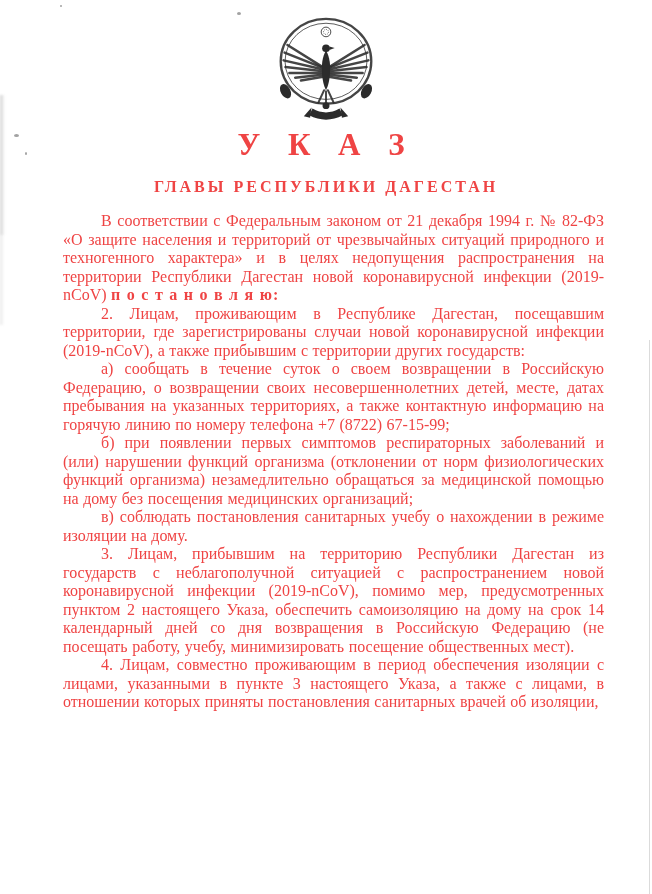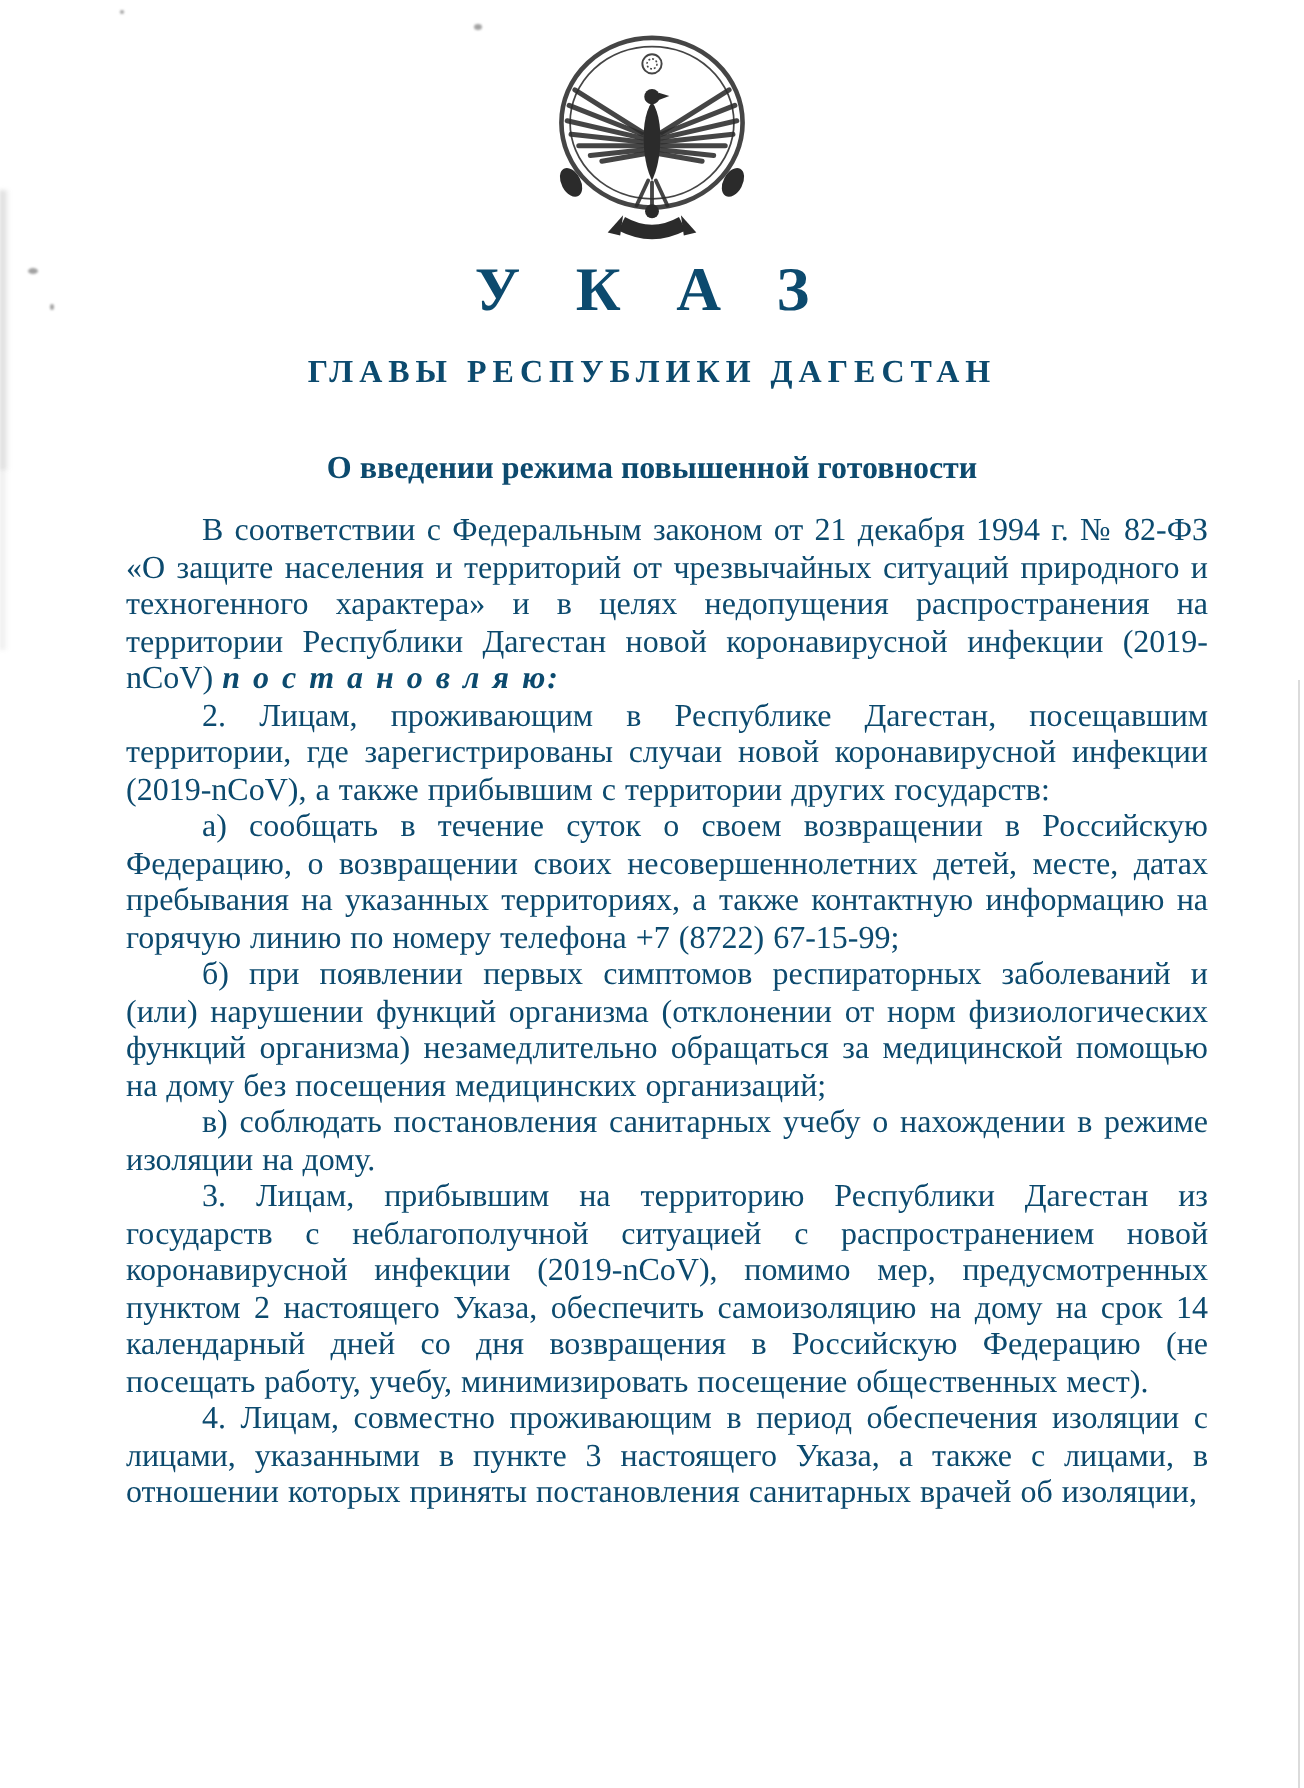--- a/index.html
+++ b/index.html
@@ -8,21 +8,21 @@
     padding: 0;
     background: #ffffff;
   }
   .page {
     position: relative;
     width: 652px;
     height: 894px;
     background: #ffffff;
     overflow: hidden;
     font-family: "Liberation Serif", "DejaVu Serif", serif;
-    color: #0c4a6e;
+    color: #ef4444;
   }
   
   .emblem {
     width: 106px;
     height: 108px;
     margin: 16px auto 0 auto;
   }
   .emblem svg { display: block; width: 106px; height: 108px; }
   
   .doc-title {
@@ -59,21 +59,20 @@
     margin: 0;
     font-size: 16px;
     line-height: 18.5px;
     text-align: justify;
     text-indent: 38px;
     word-spacing: 0.5px;
   }
   .decree-word {
     font-weight: 700;
     letter-spacing: 1px;
-    font-style: italic;
   }
   
   .artifact { position: absolute; pointer-events: none; }
   .streak-left {
     left: 0; top: 95px; width: 5px; height: 140px;
     background: linear-gradient(to right, rgba(90,90,90,0.28), rgba(255,255,255,0));
     filter: blur(1px);
   }
   .streak-left2 {
     left: 0; top: 235px; width: 4px; height: 90px;
@@ -147,21 +146,20 @@
 
       <circle cx="55" cy="93" r="3.6" fill="#2b2b2b" stroke="none"></circle>
       <path d="M41,96 q14,8 28,0 l3.5,7 q-17.5,9 -35,0 z" fill="#2b2b2b" stroke="none"></path>
       <path d="M40,95 l-8,9 6.5,1.5 z" fill="#2b2b2b" stroke="none"></path>
       <path d="M70,95 l8,9 -6.5,1.5 z" fill="#2b2b2b" stroke="none"></path>
     </svg>
   </div>
 
   <div class="doc-title">У К А З</div>
   <div class="doc-issuer">ГЛАВЫ РЕСПУБЛИКИ ДАГЕСТАН</div>
-  <div class="doc-subject">О введении режима повышенной готовности</div>
 
   <div class="doc-body">
     <p><span>В соответствии с Федеральным законом от 21 декабря 1994 г. № 82-ФЗ «О защите населения и территорий от чрезвычайных ситуаций природного и техногенного характера» и в целях недопущения распространения на территории Республики Дагестан новой коронавирусной инфекции (2019-nCoV) </span><span class="decree-word">п о с т а н о в л я ю:</span></p>
     <p>2. Лицам, проживающим в Республике Дагестан, посещавшим территории, где зарегистрированы случаи новой коронавирусной инфекции (2019-nCoV), а также прибывшим с территории других государств:</p>
     <p>а) сообщать в течение суток о своем возвращении в Российскую Федерацию, о возвращении своих несовершеннолетних детей, месте, датах пребывания на указанных территориях, а также контактную информацию на горячую линию по номеру телефона +7 (8722) 67-15-99;</p>
     <p>б) при появлении первых симптомов респираторных заболеваний  и (или) нарушении функций организма (отклонении от норм физиологических функций организма) незамедлительно обращаться за медицинской помощью на дому без посещения медицинских организаций;</p>
     <p>в) соблюдать постановления санитарных учебу о нахождении в режиме изоляции на дому.</p>
     <p>3. Лицам, прибывшим на территорию Республики Дагестан из государств с неблагополучной ситуацией с распространением новой коронавирусной инфекции (2019-nCoV), помимо мер, предусмотренных пунктом 2 настоящего Указа, обеспечить самоизоляцию на дому на срок 14 календарный дней со дня возвращения в Российскую Федерацию (не посещать работу, учебу, минимизировать посещение общественных мест).</p>
     <p>4. Лицам, совместно проживающим в период обеспечения изоляции с лицами, указанными в пункте 3 настоящего Указа, а также с лицами, в отношении которых приняты постановления санитарных врачей об изоляции,</p>
   </div>

